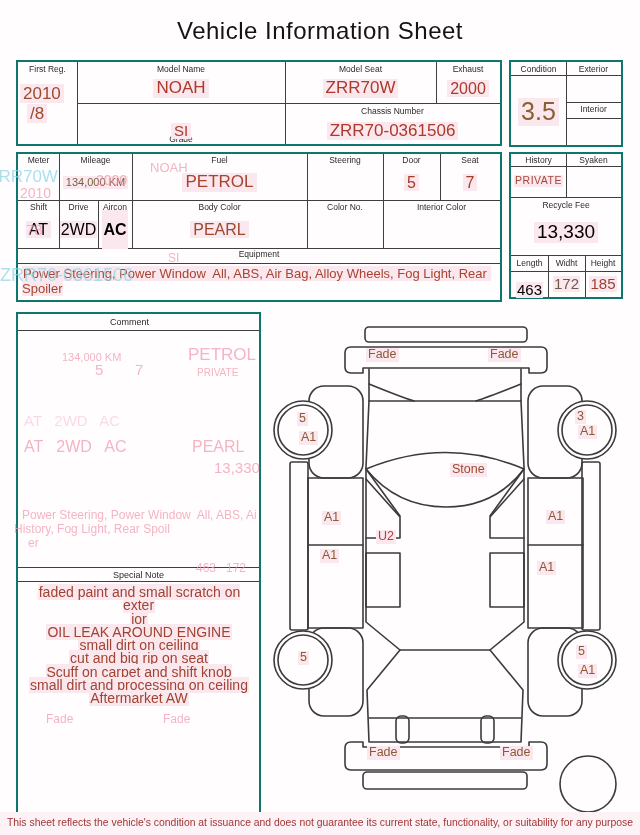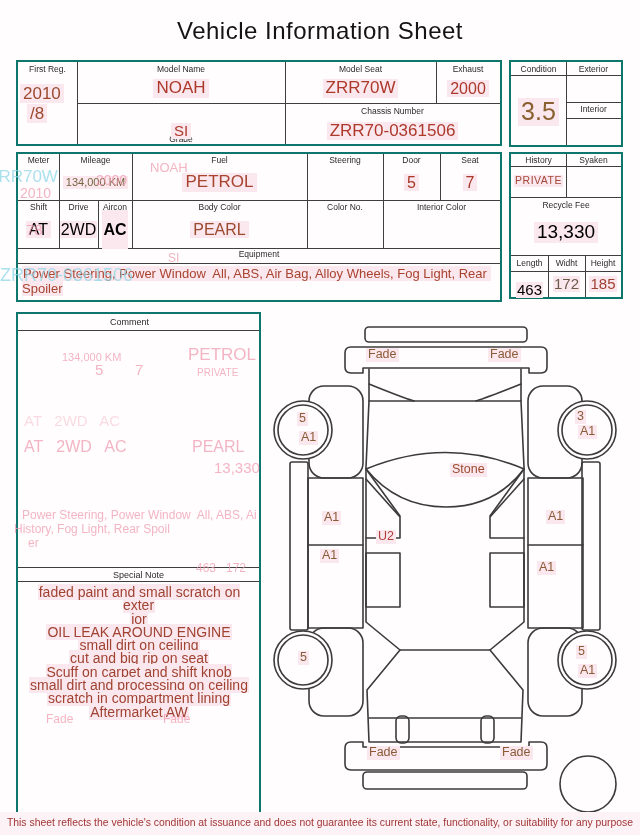--- a/index.html
+++ b/index.html
@@ -187,21 +187,20 @@
     <div class="lbl" style="left:0;top:256px;width:241px;font-size:9px;">Special Note</div>
     <div class="hline" style="left:0;top:267px;width:241px;"></div>
     <div class="abs" style="left:6px;top:272px;width:230px;">
       <div class="note-line"><span class="hl" style="padding:0 1px;">faded paint and small scratch on exter</span></div>
       <div class="note-line"><span class="hl" style="padding:0 1px;">ior</span></div>
       <div class="note-line"><span class="hl" style="padding:0 1px;">OIL LEAK AROUND ENGINE</span></div>
       <div class="note-line"><span class="hl" style="padding:0 1px;">small dirt on ceiling</span></div>
       <div class="note-line"><span class="hl" style="padding:0 1px;">cut and big rip on seat</span></div>
       <div class="note-line"><span class="hl" style="padding:0 1px;">Scuff on carpet and shift knob</span></div>
       <div class="note-line"><span class="hl" style="padding:0 1px;">small dirt and processing on ceiling</span></div>
-      <div class="note-line"><span class="hl" style="padding:0 1px;">scratch in compartment lining</span></div>
       <div class="note-line"><span class="hl" style="padding:0 1px;">Aftermarket AW</span></div>
     </div>
   </div>
 
   <div class="abs" style="left:270px;top:315px;width:370px;height:505px;">
     <svg width="370" height="505" viewBox="270 315 370 505" fill="none" stroke="#3b3b3b" stroke-width="1.6" stroke-linejoin="round" stroke-linecap="round">
       <rect x="365" y="327" width="162" height="15" rx="4"></rect>
       <path d="M351,347 H541 Q547,347 547,353 V367 Q547,373 541,373 H529 V368 H363 V373 H351 Q345,373 345,367 V353 Q345,347 351,347 Z"></path>
       <path d="M369,369 V401 H521 V369"></path>
       <path d="M369,384 Q401,397 414,401"></path>

